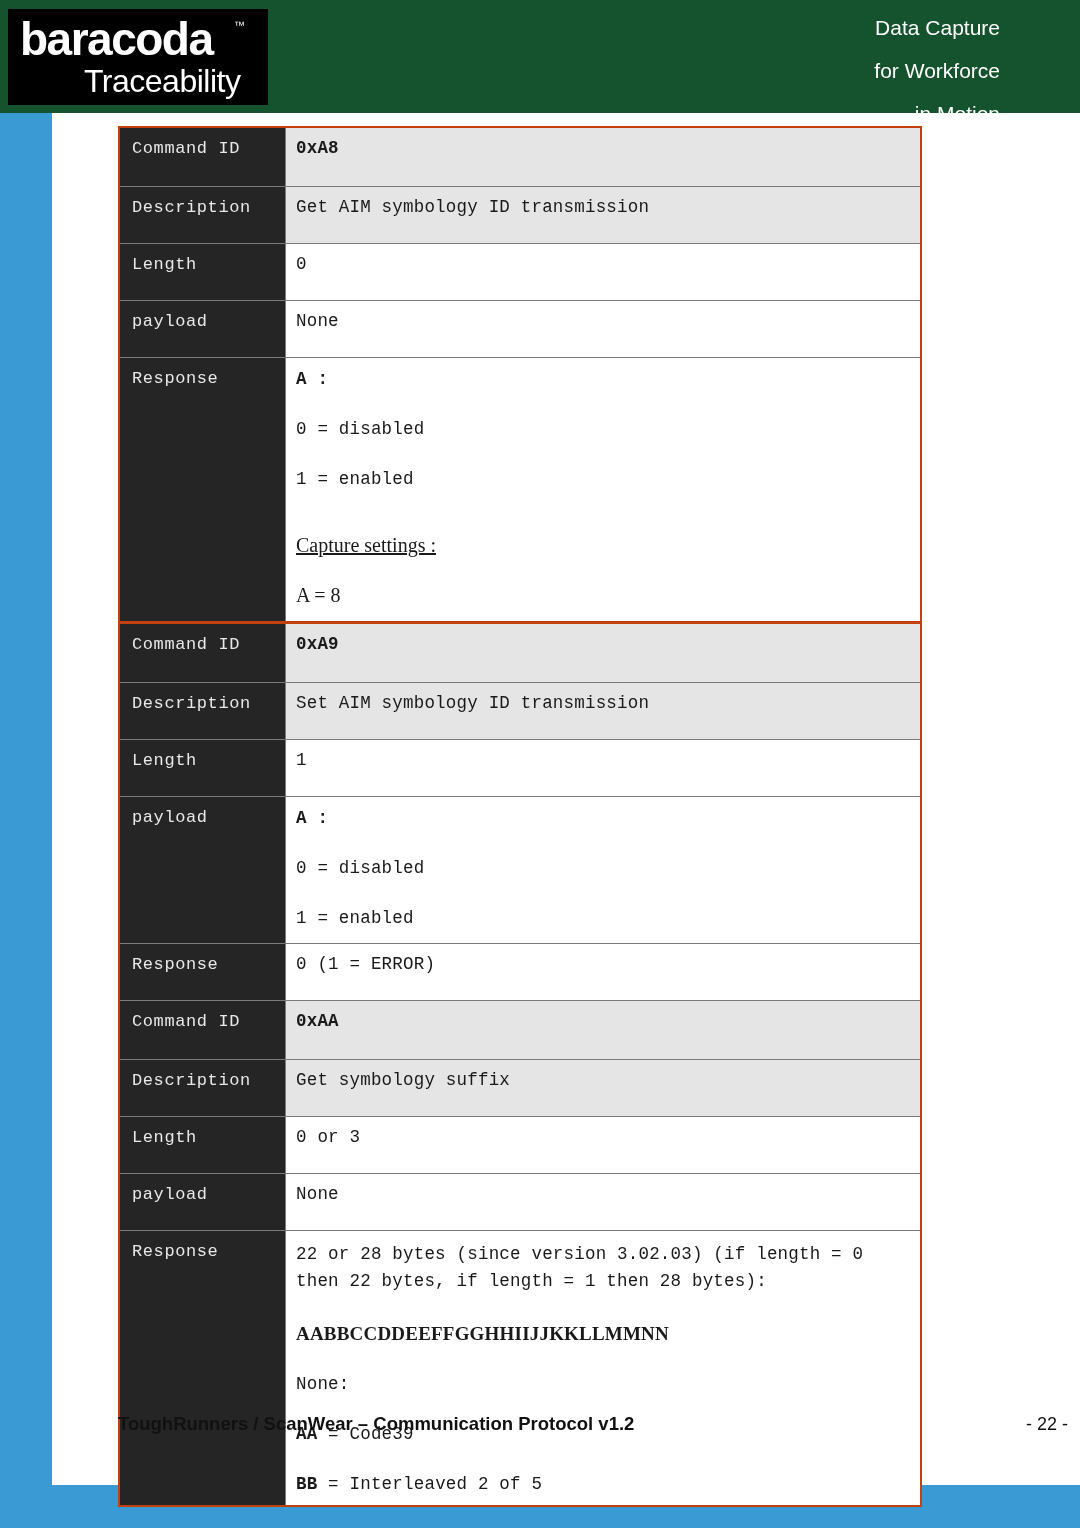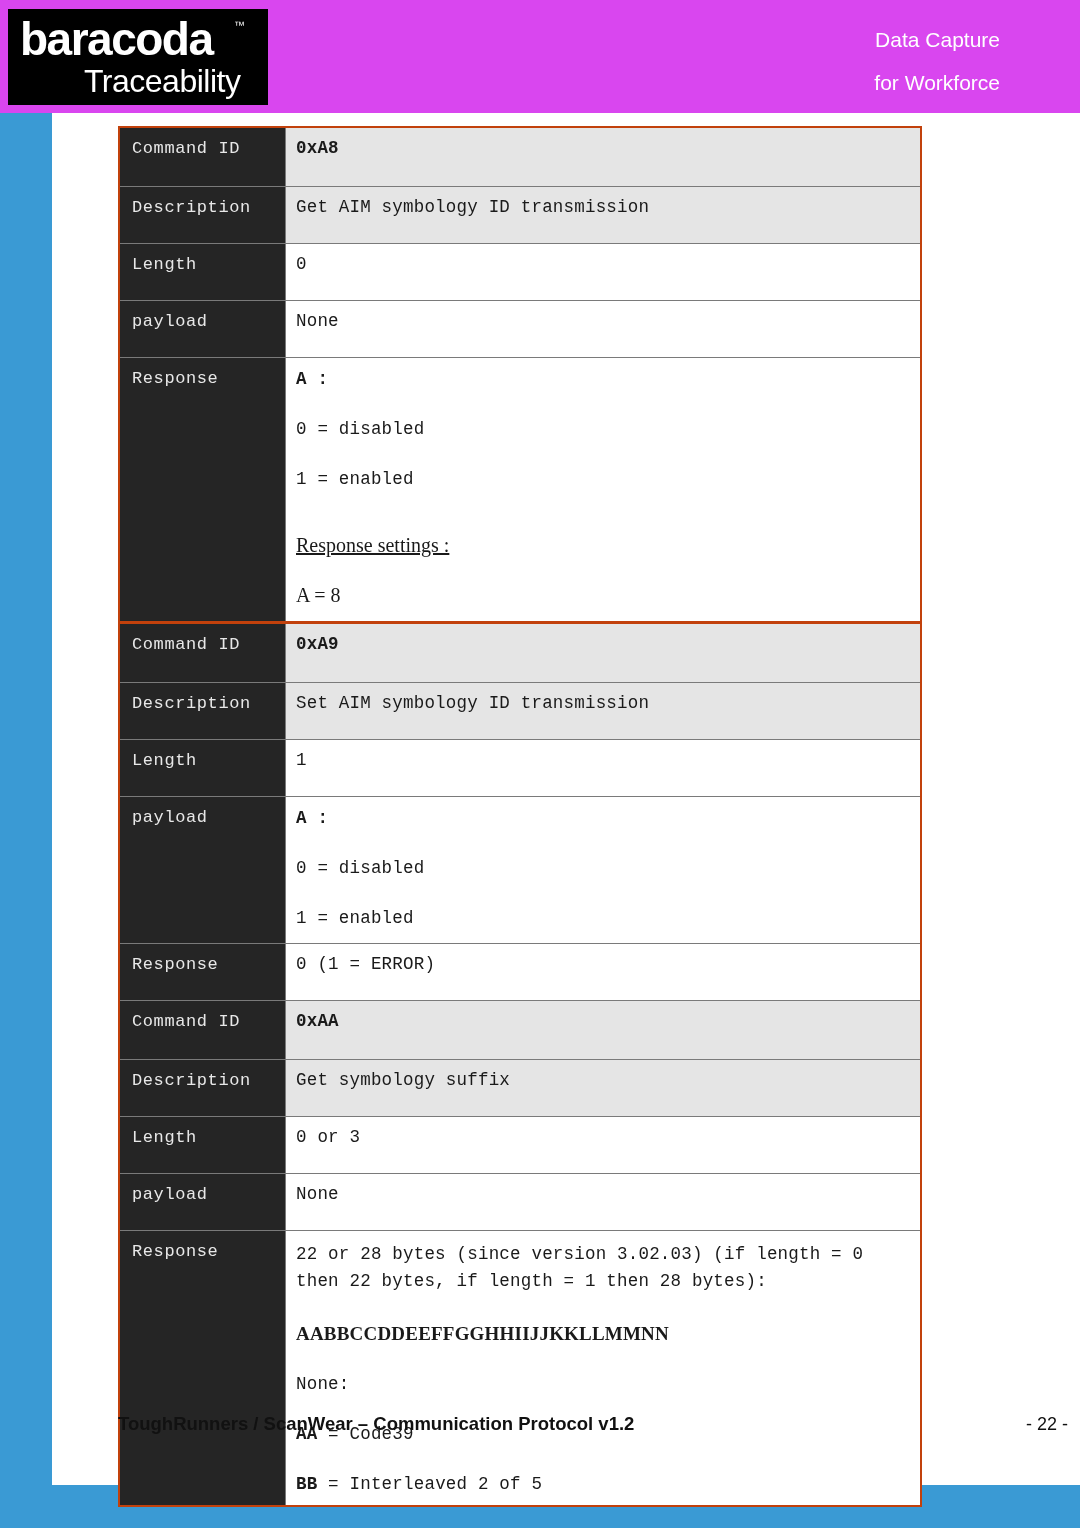--- a/index.html
+++ b/index.html
@@ -25,21 +25,21 @@
     background: #ffffff;
   }
 
   
   .header {
     position: absolute;
     left: 0;
     top: 0;
     width: 1080px;
     height: 113px;
-    background: #d946ef;
+    background: #14532d;
   }
   .logo {
     position: absolute;
     left: 8px;
     top: 9px;
     width: 260px;
     height: 96px;
     background: #000000;
     overflow: hidden;
   }
@@ -68,21 +68,21 @@
     top: 52px;
     color: #ffffff;
     font-family: "Liberation Sans", sans-serif;
     font-size: 32px;
     letter-spacing: -0.5px;
     line-height: 40px;
   }
   .tagline {
     position: absolute;
     right: 80px;
-    top: 18px;
+    top: 6px;
     width: 360px;
     text-align: right;
     color: #ffffff;
     font-family: "Liberation Sans", sans-serif;
     font-size: 21px;
   }
   .tagline div { line-height: 43px; }
 
   
   .cmdtable {
@@ -194,21 +194,21 @@
       <td class="lbl h-pay">payload</td>
       <td class="val">None</td>
     </tr>
     <tr>
       <td class="lbl" style="height:252px">Response</td>
       <td class="val">
         <div class="ln" style="font-weight:bold">A :</div>
         <div class="ln">0 = disabled</div>
         <div class="ln">1 = enabled</div>
         <div class="spacer"></div>
-        <div class="ln serif ul">Response settings :</div>
+        <div class="ln serif ul">Capture settings :</div>
         <div class="ln serif">A = 8</div>
       </td>
     </tr>
   </tbody>
     </table>
 
   <table class="cmdtable" id="table-a9">
     <tbody>
         <tr>
       <td class="lbl h-cmd">Command ID</td>

